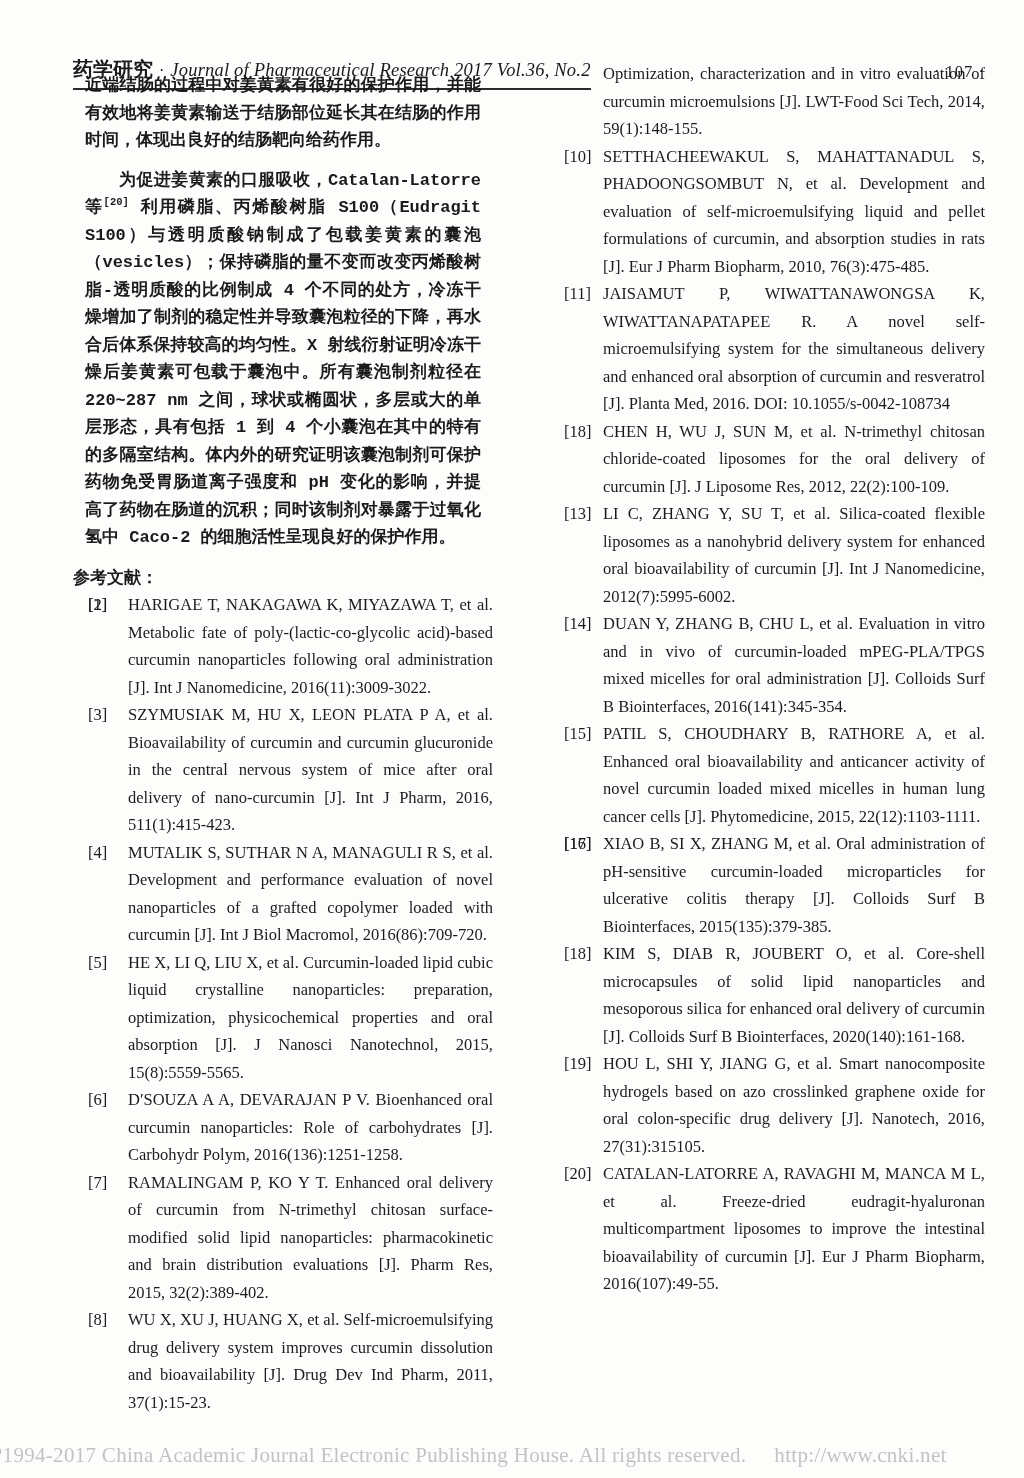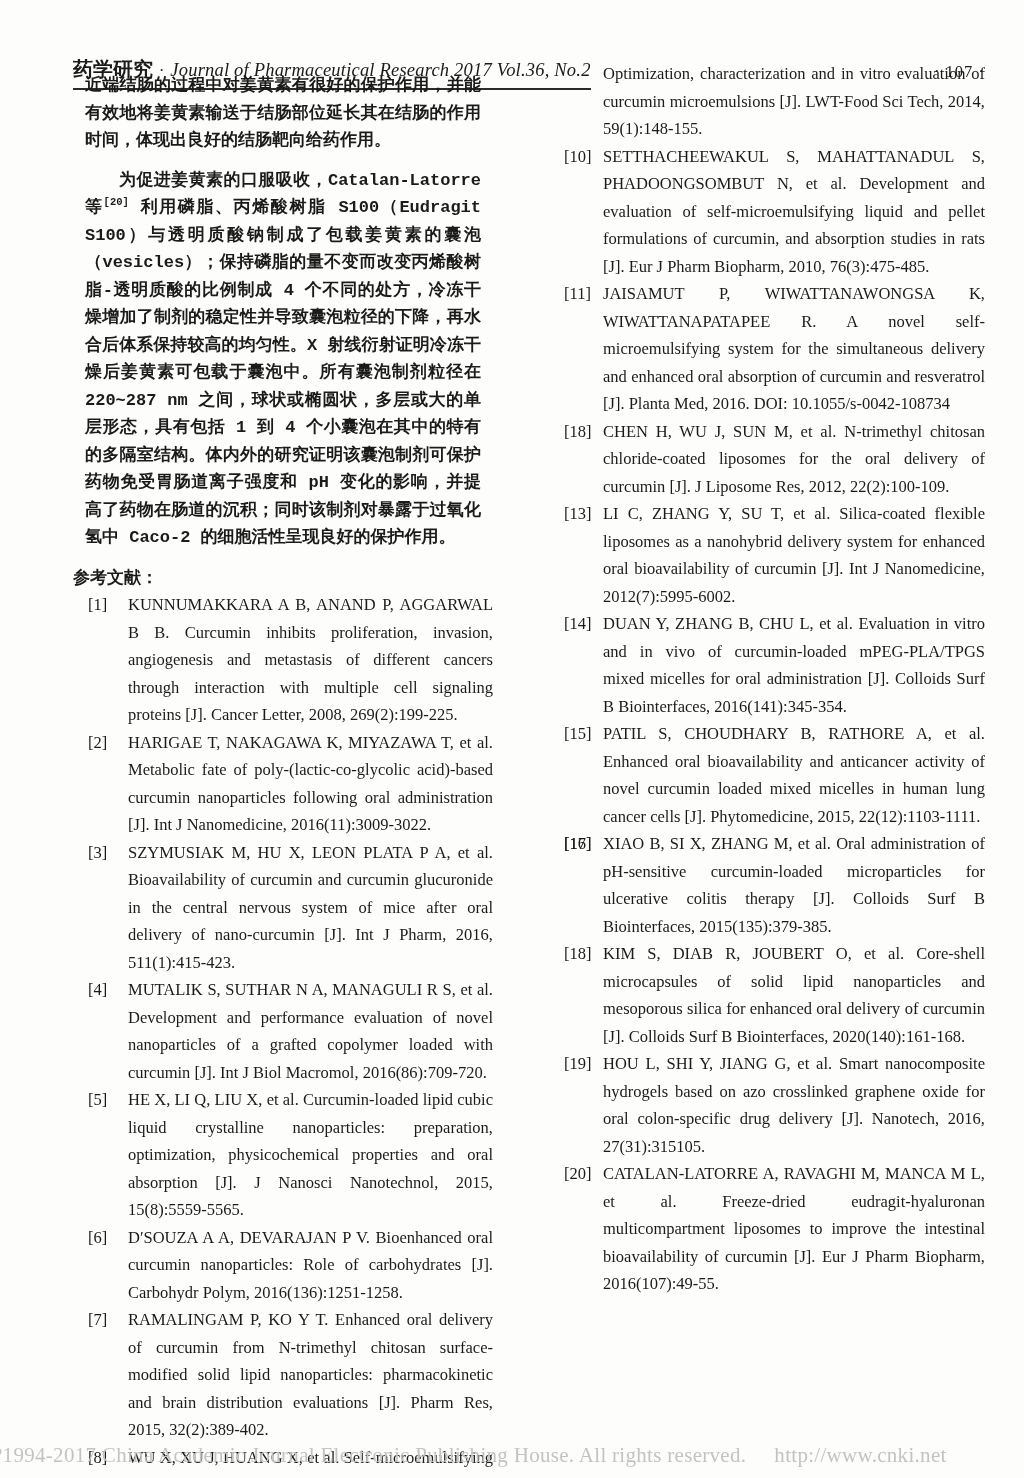--- a/index.html
+++ b/index.html
@@ -141,21 +141,21 @@
     <div class="page-no">· 107 ·</div>
   </div>
 
   <div class="content">
 
     <div class="col-left">
       <p class="cjk">近端结肠的过程中对姜黄素有很好的保护作用，并能有效地将姜黄素输送于结肠部位延长其在结肠的作用时间，体现出良好的结肠靶向给药作用。</p>
       <p class="cjk indent"><span>为促进姜黄素的口服吸收，Catalan-Latorre 等</span><sup class="cite">[20]</sup><span> 利用磷脂、丙烯酸树脂 S100（Eudragit S100）与透明质酸钠制成了包载姜黄素的囊泡（vesicles）；保持磷脂的量不变而改变丙烯酸树脂-透明质酸的比例制成 4 个不同的处方，冷冻干燥增加了制剂的稳定性并导致囊泡粒径的下降，再水合后体系保持较高的均匀性。X 射线衍射证明冷冻干燥后姜黄素可包载于囊泡中。所有囊泡制剂粒径在 220~287 nm 之间，球状或椭圆状，多层或大的单层形态，具有包括 1 到 4 个小囊泡在其中的特有的多隔室结构。体内外的研究证明该囊泡制剂可保护药物免受胃肠道离子强度和 pH 变化的影响，并提高了药物在肠道的沉积；同时该制剂对暴露于过氧化氢中 Caco-2 的细胞活性呈现良好的保护作用。</span></p>
       <div class="ref-heading">参考文献：</div>
       <ol class="refs refs-left">
-        <li><span class="num">[1]</span><span class="txt">KUNNUMAKKARA A B, ANAND P, AGGARWAL B B. Curcumin inhibits proliferation, invasion, angiogenesis and metastasis of different cancers through interaction with multiple cell signaling proteins [J]. Cancer Letter, 2008, 269(2):199-225.</span></li>
+        <li><span class="num">[1]</span></li>
         <li><span class="num">[2]</span><span class="txt">HARIGAE T, NAKAGAWA K, MIYAZAWA T, et al. Metabolic fate of poly-(lactic-co-glycolic acid)-based curcumin nanoparticles following oral administration [J]. Int J Nanomedicine, 2016(11):3009-3022.</span></li>
         <li><span class="num">[3]</span><span class="txt">SZYMUSIAK M, HU X, LEON PLATA P A, et al. Bioavailability of curcumin and curcumin glucuronide in the central nervous system of mice after oral delivery of nano-curcumin [J]. Int J Pharm, 2016, 511(1):415-423.</span></li>
         <li><span class="num">[4]</span><span class="txt">MUTALIK S, SUTHAR N A, MANAGULI R S, et al. Development and performance evaluation of novel nanoparticles of a grafted copolymer loaded with curcumin [J]. Int J Biol Macromol, 2016(86):709-720.</span></li>
         <li><span class="num">[5]</span><span class="txt">HE X, LI Q, LIU X, et al. Curcumin-loaded lipid cubic liquid crystalline nanoparticles: preparation, optimization, physicochemical properties and oral absorption [J]. J Nanosci Nanotechnol, 2015, 15(8):5559-5565.</span></li>
         <li><span class="num">[6]</span><span class="txt">D′SOUZA A A, DEVARAJAN P V. Bioenhanced oral curcumin nanoparticles: Role of carbohydrates [J]. Carbohydr Polym, 2016(136):1251-1258.</span></li>
         <li><span class="num">[7]</span><span class="txt">RAMALINGAM P, KO Y T. Enhanced oral delivery of curcumin from N-trimethyl chitosan surface-modified solid lipid nanoparticles: pharmacokinetic and brain distribution evaluations [J]. Pharm Res, 2015, 32(2):389-402.</span></li>
         <li><span class="num">[8]</span><span class="txt">WU X, XU J, HUANG X, et al. Self-microemulsifying drug delivery system improves curcumin dissolution and bioavailability [J]. Drug Dev Ind Pharm, 2011, 37(1):15-23.</span></li>
 
       </ol>
     </div>

